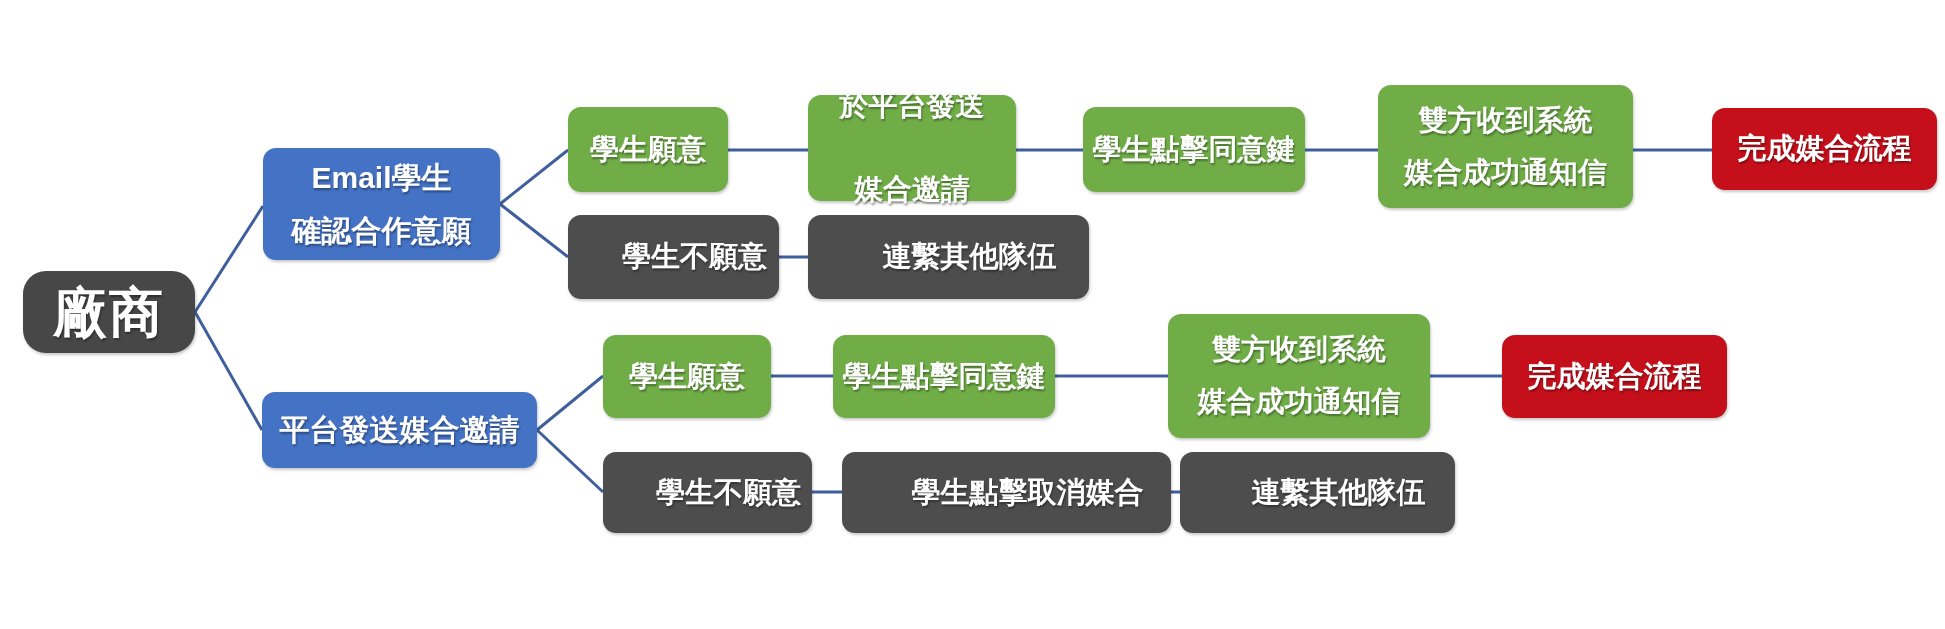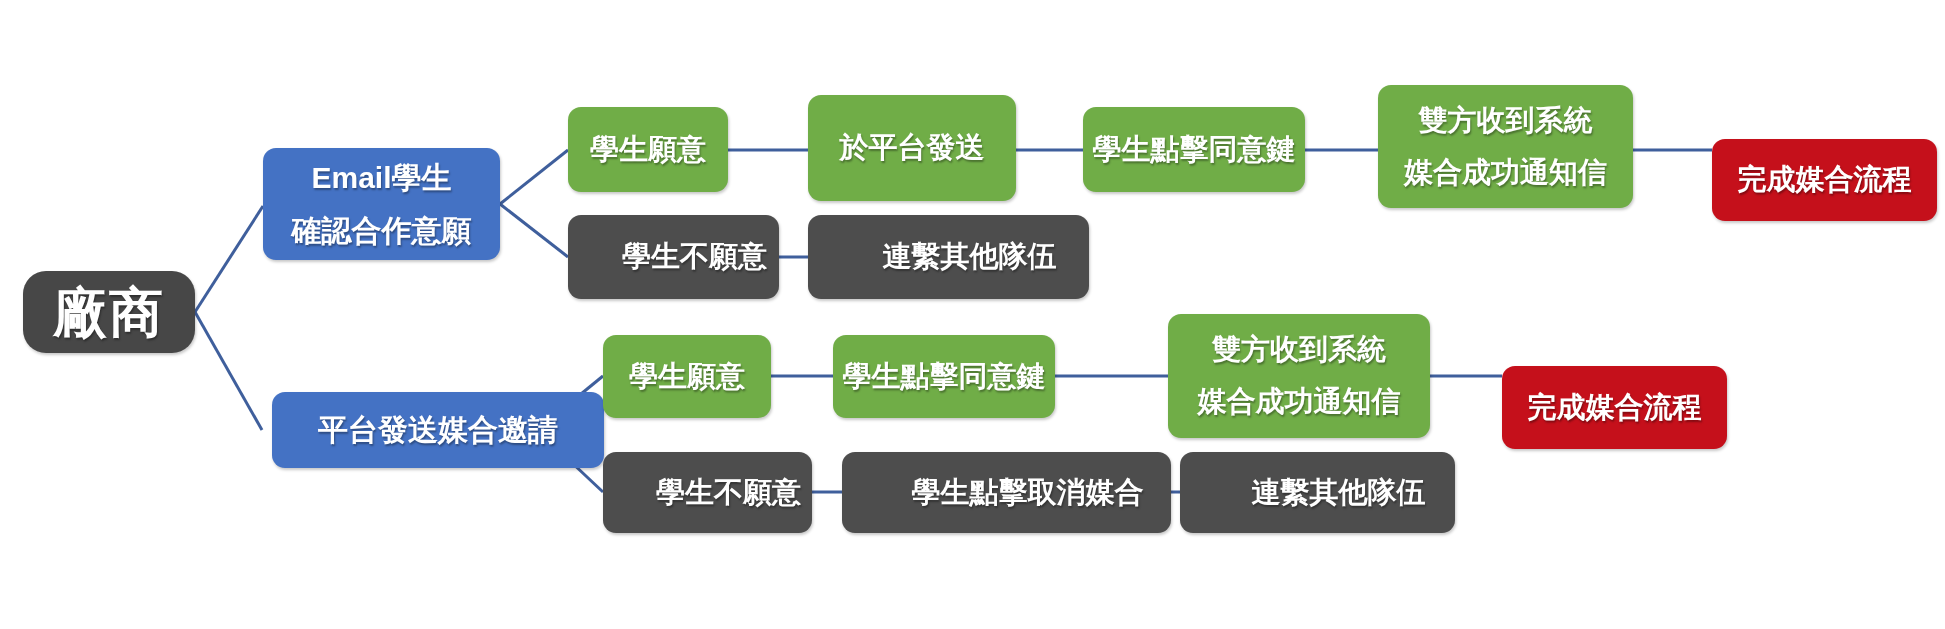--- a/index.html
+++ b/index.html
@@ -46,21 +46,21 @@
     white-space: nowrap;
     text-shadow: 1px 2px 2px rgba(0,0,0,0.35);
   }
   .node.multi {
     line-height: 1.78;
   }
   .root  { background: #474747; font-size: 54px; border-radius: 23px; letter-spacing: 2px; }
   .blue  { background: #4472C4; font-size: 30px; }
   .green { background: #70AD47; font-size: 29px; }
   .gray  { background: #4D4D4D; font-size: 29px; padding-left: 42px; }
-  .red   { background: #C5101B; font-size: 29px; margin-top: 31px; }
+  .red   { background: #C5101B; font-size: 29px; }
 </style>
 </head>
 <body>
 
 <div class="canvas">
 
   <svg class="connectors" viewBox="0 0 1945 629" xmlns="http://www.w3.org/2000/svg">
     <line x1="195" y1="312" x2="263" y2="206"></line>
     <line x1="195" y1="312" x2="262" y2="430"></line>
     <line x1="500" y1="204" x2="568" y2="150"></line>
@@ -87,20 +87,21 @@
     <span class="ln">Email學生</span>
     <span class="ln">確認合作意願</span>
   </div>
 
   <div class="node green" style="left:568px; top:107px; width:160px; height:85px;">
     <span class="ln">學生願意</span>
   </div>
 
   <div class="node green multi" style="left:808px; top:95px; width:208px; height:106px;gap:32px;">
     <span class="ln">於平台發送</span>
+    <span class="ln">媒合邀請</span>
   </div>
 
   <div class="node green" style="left:1083px; top:107px; width:222px; height:85px;">
     <span class="ln">學生點擊同意鍵</span>
   </div>
 
   <div class="node green multi" style="left:1378px; top:85px; width:255px; height:123px;">
     <span class="ln">雙方收到系統</span>
     <span class="ln">媒合成功通知信</span>
   </div>
@@ -110,21 +111,21 @@
   </div>
 
   <div class="node gray" style="left:568px; top:215px; width:169px; height:84px;">
     <span class="ln">學生不願意</span>
   </div>
 
   <div class="node gray" style="left:808px; top:215px; width:239px; height:84px;">
     <span class="ln">連繫其他隊伍</span>
   </div>
 
-  <div class="node blue" style="left:272px; top:392px; width:332px; height:76px;align-items:center;">
+  <div class="node blue" style="left:262px; top:392px; width:275px; height:76px;align-items:center;">
     <span class="ln">平台發送媒合邀請</span>
   </div>
 
   <div class="node green" style="left:603px; top:335px; width:168px; height:83px;">
     <span class="ln">學生願意</span>
   </div>
 
   <div class="node green" style="left:833px; top:335px; width:222px; height:83px;">
     <span class="ln">學生點擊同意鍵</span>
   </div>

